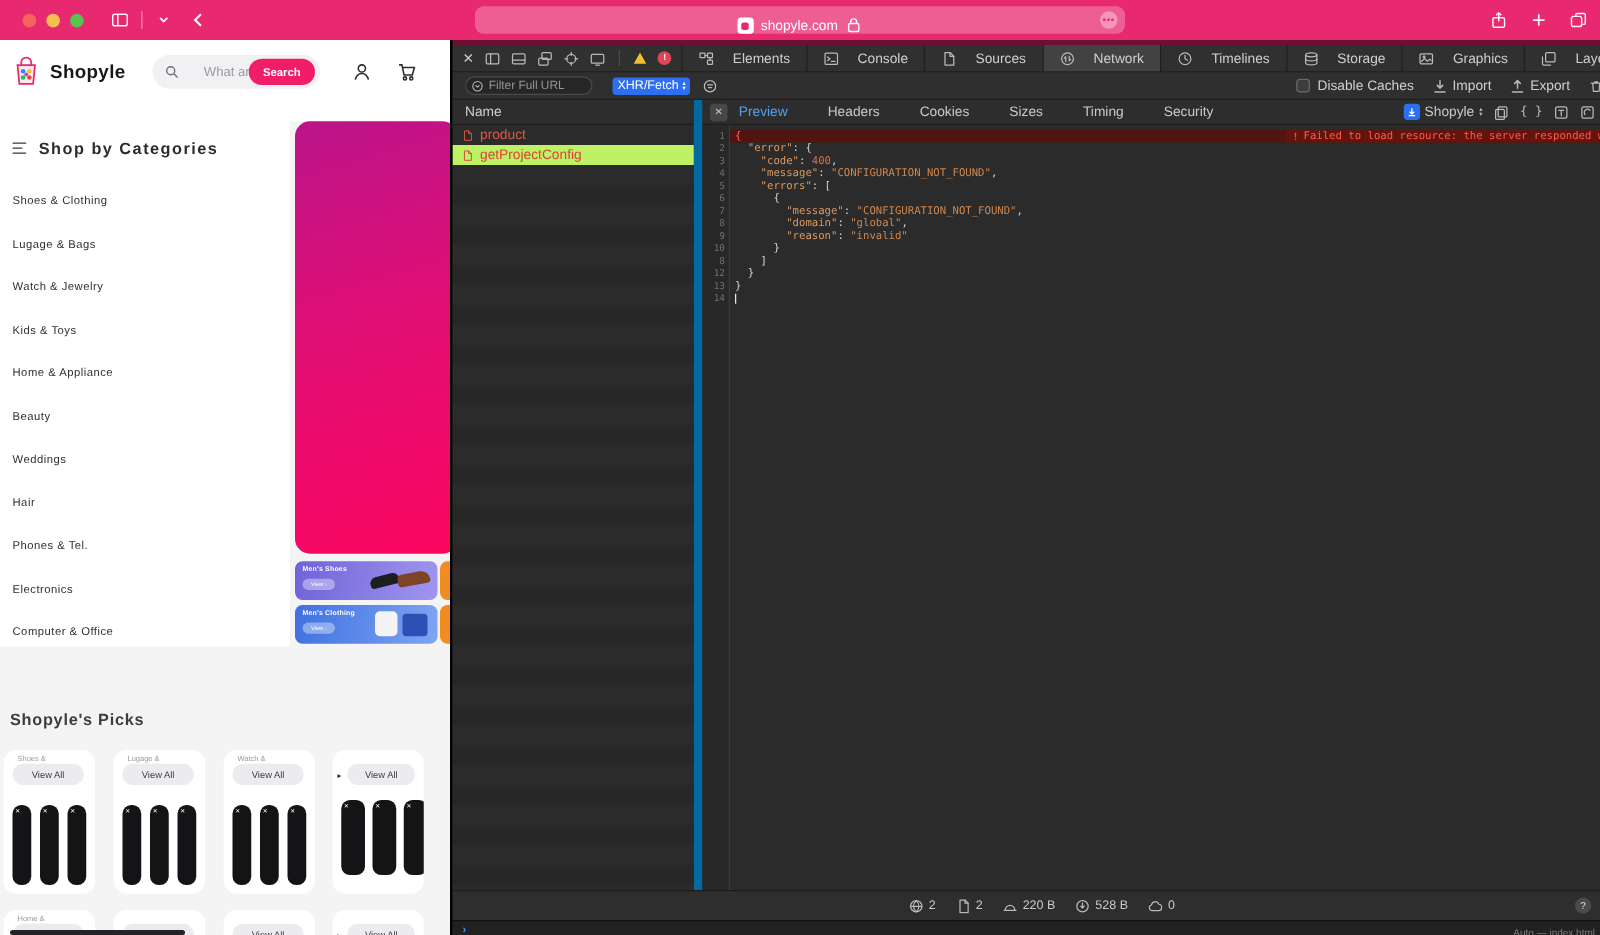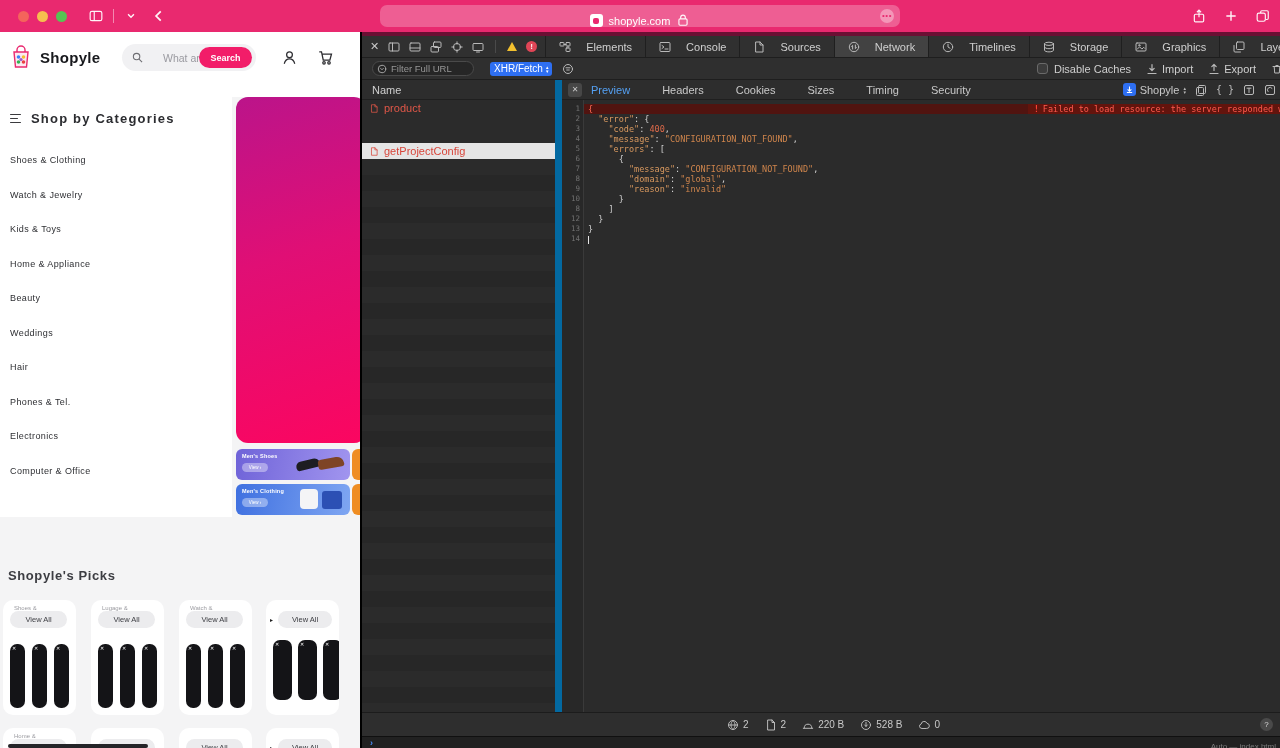--- a/index.html
+++ b/index.html
@@ -111,21 +111,21 @@
   #filterbar-right { margin-left:auto; display:flex; align-items:center; gap:15px; font-size:11px; color:#cfcfcf; padding-right:2px; }
   #caches-box { width:11px; height:11px; border:1px solid #6a6a6a; border-radius:3px; background:#3c3c3c; margin-right:-9px; }
   .io-btn { display:flex; align-items:center; gap:4px; }
   #trash-btn{ margin-right:-5px; }
 
   #dt-main { display:flex; height:632px; }
   #req-col { width:200px; display:flex; flex-direction:column; border-right:7px solid #0369a1; background:#2b2b2b; }
   #req-header { height:20px; background:#2d2d2d; border-bottom:1px solid #1f1f1f; font-size:11px; color:#cfcfcf;
                 display:flex; align-items:center; padding-left:10px; }
   .req-row { height:16px; display:flex; align-items:center; gap:5px; padding-left:8px; font-size:11px; color:#e05748; }
-  .req-row.selected { background:#e5e5e5; color:#d8453a;margin-top:27px; }
+  .req-row.selected { background:#bef264; color:#d8453a; }
   .req-row svg{ width:9px; height:11px; }
   #req-stripes { flex:1; background:repeating-linear-gradient(180deg,#2b2b2b 0px,#2b2b2b 16px,#272727 16px,#272727 32px); }
 
   #detail-col { flex:1; display:flex; flex-direction:column; min-width:0; }
   #detail-header { height:20px; background:#2d2d2d; border-bottom:1px solid #1f1f1f; display:flex; align-items:center; }
   #detail-close { width:14px; height:14px; background:#474747; border-radius:3px; color:#c9c9c9; font-size:8px;
                   display:flex; align-items:center; justify-content:center; margin:0 9px 0 6px; }
   #detail-tabs { display:flex; gap:32px; font-size:11px; }
   .detail-tab { color:#c9c9c9; }
   .detail-tab.active { color:#54a0f2; }
@@ -258,20 +258,21 @@
       <div id="cat-title-row">
         <span id="cat-burger">
             <i></i>
             <i></i>
             <i></i>
           </span>
         <span id="cat-title">Shop by Categories</span>
       </div>
       <div id="cat-list">
           <div class="cat-item">Shoes &amp; Clothing</div>
+          <div class="cat-item">Lugage &amp; Bags</div>
           <div class="cat-item">Watch &amp; Jewelry</div>
           <div class="cat-item">Kids &amp; Toys</div>
           <div class="cat-item">Home &amp; Appliance</div>
           <div class="cat-item">Beauty</div>
           <div class="cat-item">Weddings</div>
           <div class="cat-item">Hair</div>
           <div class="cat-item">Phones &amp; Tel.</div>
           <div class="cat-item">Electronics</div>
           <div class="cat-item">Computer &amp; Office</div>
         </div>

